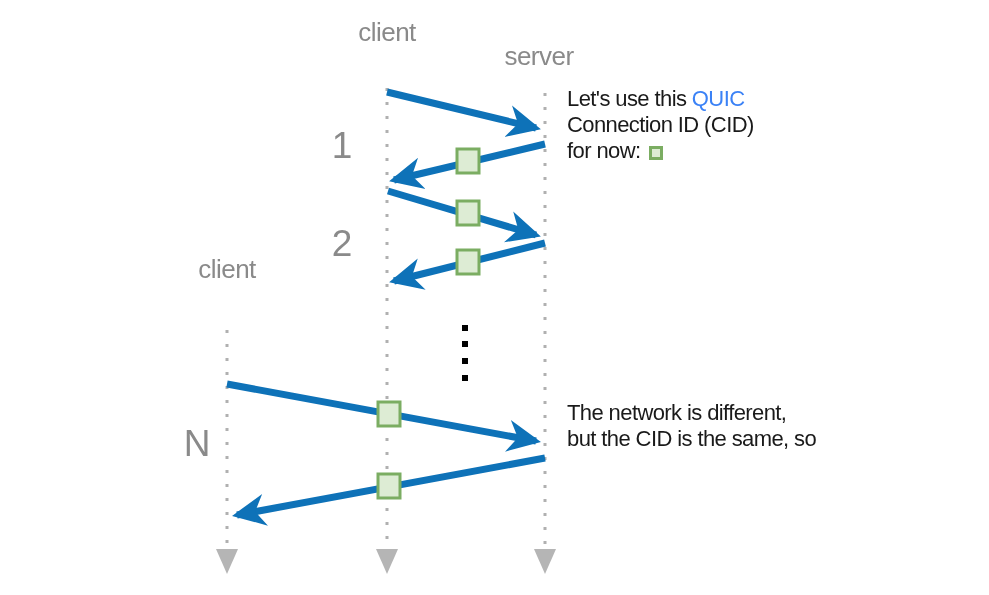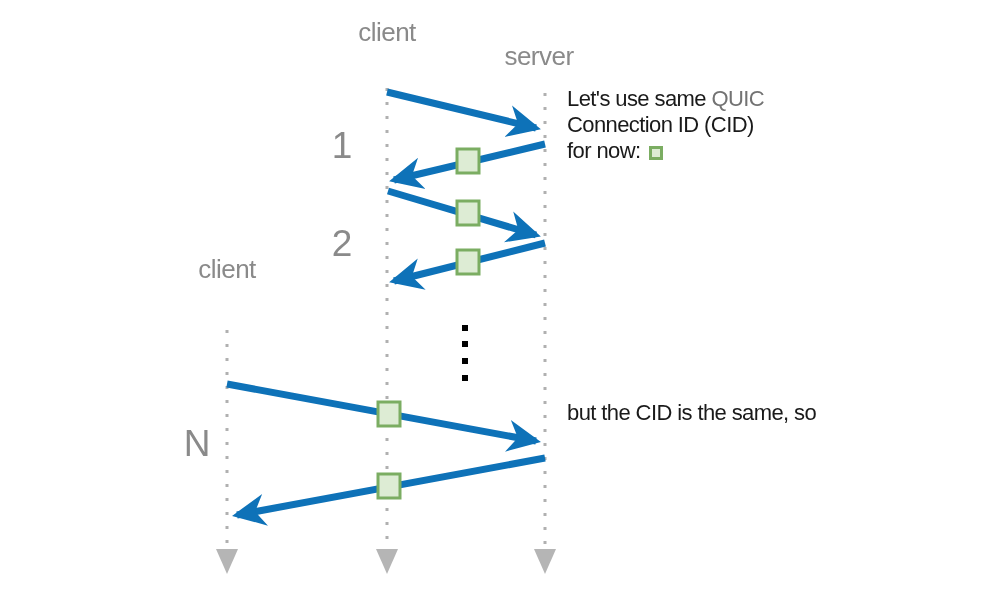--- a/index.html
+++ b/index.html
@@ -35,21 +35,21 @@
     line-height: 40px;
   }
   .note {
     position: absolute;
     color: #1a1a1a;
     font-size: 22px;
     line-height: 26px;
     letter-spacing: -0.6px;
     white-space: nowrap;
   }
-  .note .quic { color: #737373; }
+  .note .quic { color: #3b82f6; }
   .cid-chip {
     display: inline-block;
     width: 14px;
     height: 14px;
     background: #ddecd4;
     border: 3px solid #7bad62;
     margin-left: 9px;
     vertical-align: -2px;
   }
 </style>
@@ -95,22 +95,23 @@
   </div>
   <div class="ll-label" style="left:167px; top:254px;">
     <div>client</div>
   </div>
 
   <div class="exchange-num" style="left:317px; top:126px;">1</div>
   <div class="exchange-num" style="left:317px; top:224px;">2</div>
   <div class="exchange-num" style="left:172px; top:424px;">N</div>
 
   <div class="note" style="left:567px; top:86px;">
-    <div><span>Let's use same </span><span class="quic">QUIC</span></div>
+    <div><span>Let's use this </span><span class="quic">QUIC</span></div>
     <div>Connection ID (CID)</div>
     <div><span>for now:</span><span class="cid-chip"></span></div>
   </div>
 
   <div class="note" style="left:567px; top:400px;">
+    <div>The network is different,</div>
     <div>but the CID is the same, so</div>
   </div>
 
 </div>
 
 </body></html>

